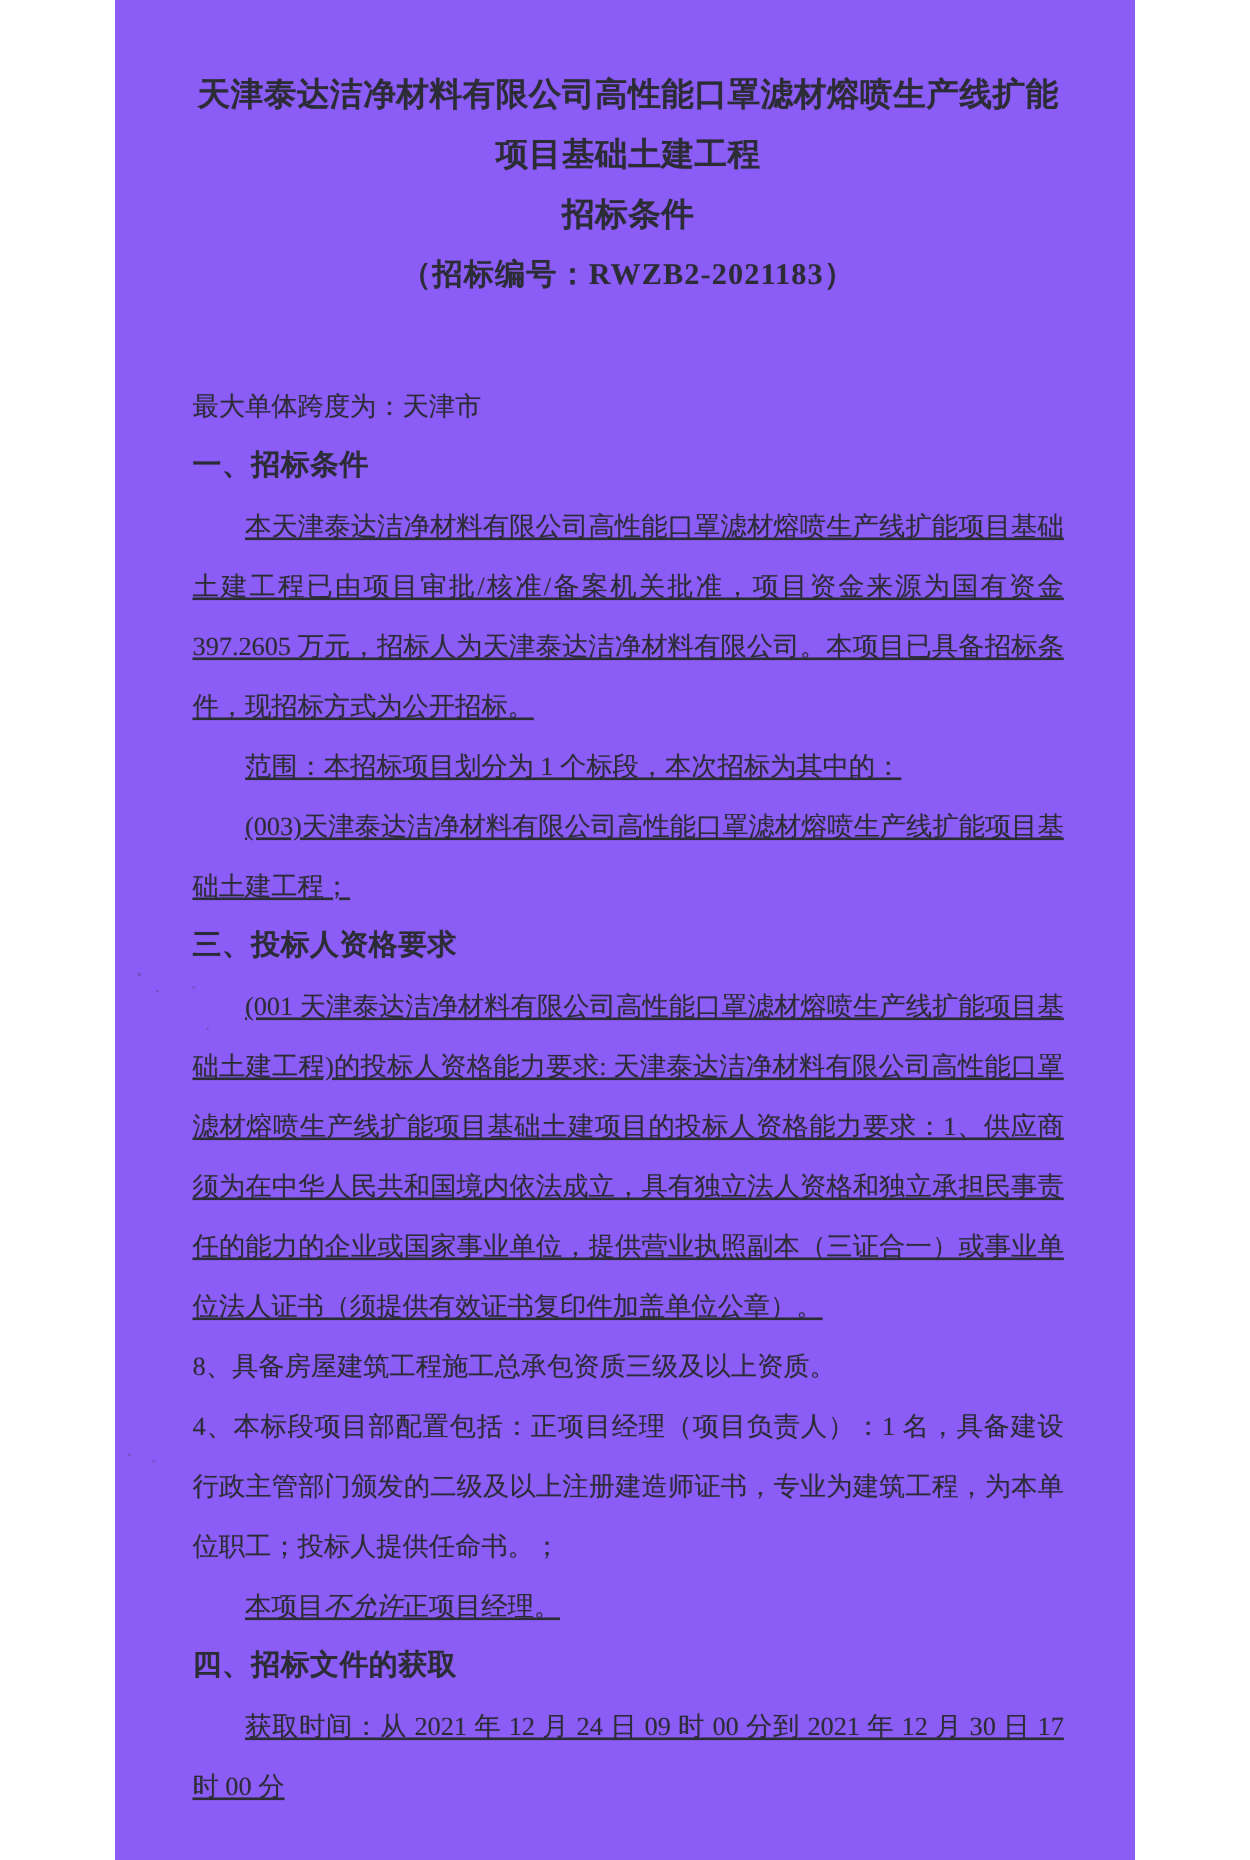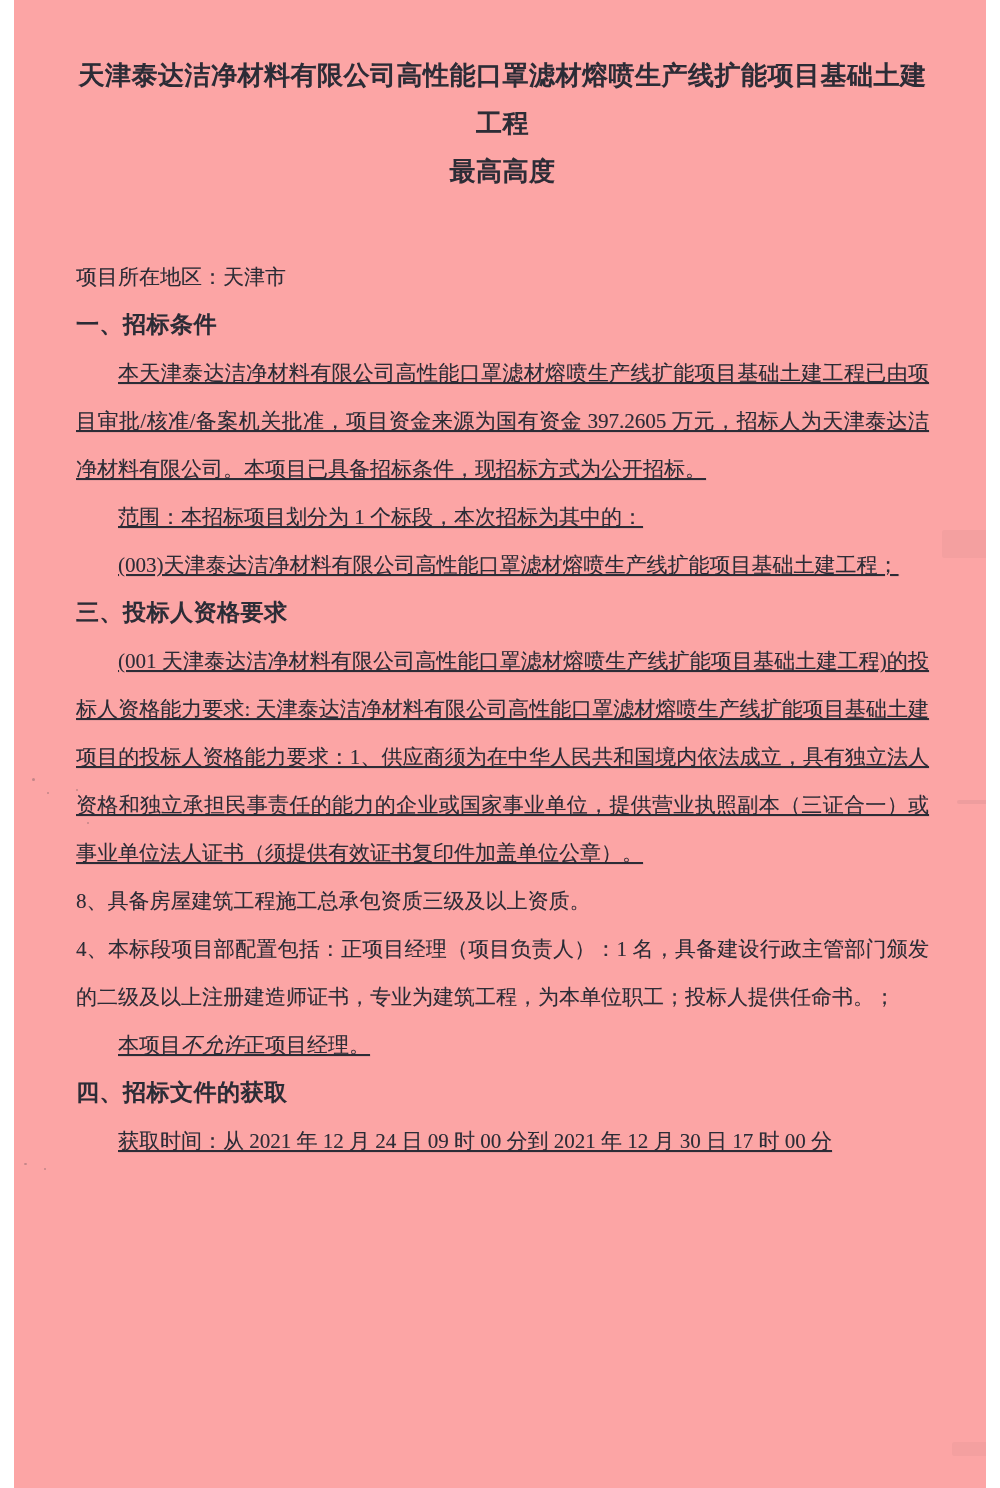--- a/index.html
+++ b/index.html
@@ -2,24 +2,24 @@
 <html><head>
 <meta charset="utf-8">
 <style>
   html, body {
     margin: 0;
     padding: 0;
     background: #ffffff;
   }
   .page {
     position: relative;
-    width: 972px;
+    width: 816px;
     height: 1488px;
     margin: 0 auto;
-    background: #fca5a5;
+    background: #8b5cf6;
     color: #2c2c36;
     font-family: "Liberation Serif", "DejaVu Serif", serif;
     box-sizing: border-box;
     padding: 52px 57px 0 62px;
     overflow: hidden;
     text-shadow: 0.3px 0.3px 0.6px rgba(44,44,54,0.30);
   }
   .title-block {
     text-align: center;
   }
@@ -46,20 +46,21 @@
   .body-block p {
     margin: 0;
   }
   h2.section-heading {
     margin: 0;
     font-size: 23px;
     font-weight: 700;
     line-height: 48px;
     text-align: left;
     letter-spacing: 0.5px;
+    font-family: Liberation Mono, monospace;
   }
   .indent {
     text-indent: 42px;
     text-decoration: underline;
   }
   .flush {
     text-indent: 0;
   }
   .emph-italic {
     font-style: italic;
@@ -86,26 +87,27 @@
   <div class="speckle" style="left:62px; top:789px; width:2px; height:2px;"></div>
   <div class="speckle" style="left:73px; top:822px; width:2px; height:2px;"></div>
   <div class="speckle" style="left:10px; top:1163px; width:3px; height:2px;"></div>
   <div class="speckle" style="left:30px; top:1168px; width:2px; height:2px;"></div>
   <div class="smudge" style="left:928px; top:530px; width:70px; height:28px;"></div>
   <div class="smudge" style="left:943px; top:800px; width:57px; height:4px; background:rgba(60,60,70,0.07);"></div>
   <div class="smudge" style="left:938px; top:1442px; width:62px; height:14px;"></div>
 
   <header class="title-block">
     <h1 class="title-line">天津泰达洁净材料有限公司高性能口罩滤材熔喷生产线扩能项目基础土建工程</h1>
-    <h1 class="title-line">最高高度</h1>
+    <h1 class="title-line">招标条件</h1>
+    <div class="bid-number">（招标编号：RWZB2-2021183）</div>
   </header>
 
   <main class="body-block">
 
-    <p class="flush">项目所在地区：天津市</p>
+    <p class="flush">最大单体跨度为：天津市</p>
 
     <h2 class="section-heading">一、招标条件</h2>
     <p class="indent">本天津泰达洁净材料有限公司高性能口罩滤材熔喷生产线扩能项目基础土建工程已由项目审批/核准/备案机关批准，项目资金来源为国有资金 397.2605 万元，招标人为天津泰达洁净材料有限公司。本项目已具备招标条件，现招标方式为公开招标。</p>
 
     <p class="indent">范围：本招标项目划分为 1 个标段，本次招标为其中的：</p>
     <p class="indent">(003)天津泰达洁净材料有限公司高性能口罩滤材熔喷生产线扩能项目基础土建工程；</p>
 
     <h2 class="section-heading">三、投标人资格要求</h2>
     <p class="indent">(001 天津泰达洁净材料有限公司高性能口罩滤材熔喷生产线扩能项目基础土建工程)的投标人资格能力要求: 天津泰达洁净材料有限公司高性能口罩滤材熔喷生产线扩能项目基础土建项目的投标人资格能力要求：1、供应商须为在中华人民共和国境内依法成立，具有独立法人资格和独立承担民事责任的能力的企业或国家事业单位，提供营业执照副本（三证合一）或事业单位法人证书（须提供有效证书复印件加盖单位公章）。</p>
     <p class="flush">8、具备房屋建筑工程施工总承包资质三级及以上资质。</p>

